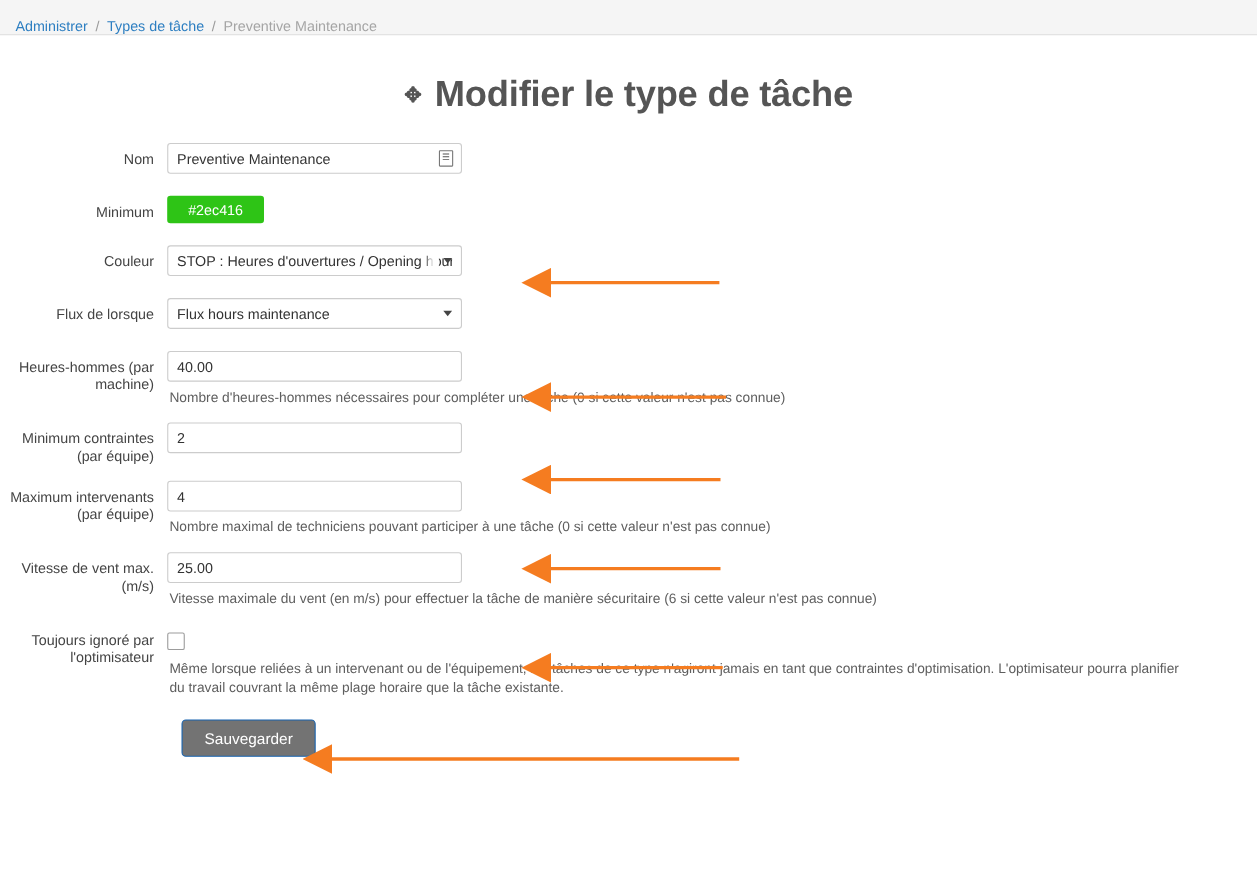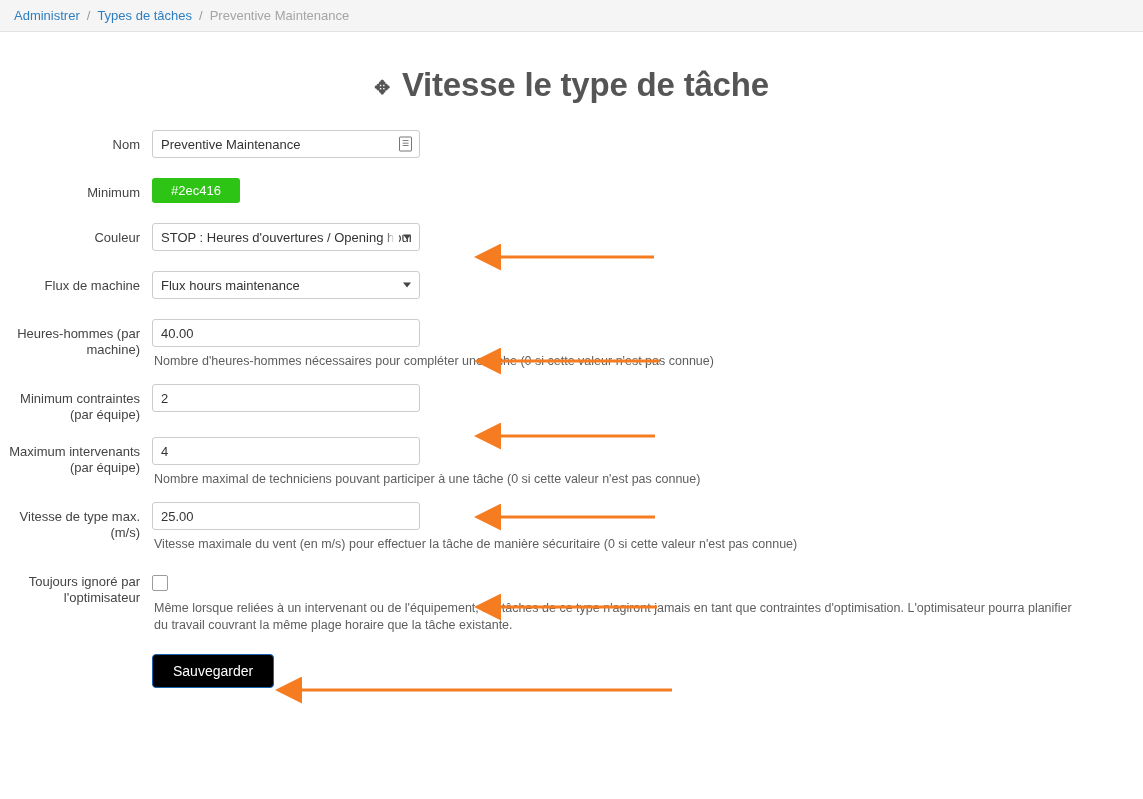--- a/index.html
+++ b/index.html
@@ -16,21 +16,21 @@
     position: relative;
     overflow: hidden;
   }
 
   
   .breadcrumb-bar {
     height: 32px;
     background: #f5f5f5;
     border-bottom: 1px solid #e2e2e2;
     display: flex;
-    align-items: center;
+    align-items: flex-end;
     padding: 0 14px;
     box-sizing: border-box;
     font-size: 13px;
   }
   .crumb-link {
     color: #2c7ec1;
     text-decoration: none;
     cursor: pointer;
   }
   .crumb-sep {
@@ -183,56 +183,57 @@
     height: 14px;
     border: 1px solid #9c9c9c;
     border-radius: 2px;
     background: #fff;
     display: inline-block;
     margin-top: 8px;
     cursor: pointer;
   }
 
   .save-btn {
-    background: #000000;
+    background: #737373;
     border: 1px solid #1763b0;
     color: #ffffff;
     font-size: 14px;
     font-family: "Liberation Sans", sans-serif;
     padding: 8px 20px;
     border-radius: 4px;
     cursor: pointer;
+    margin-left: 13px;
   }
 
   
   .gap-20 { height: 20px; }
   .gap-14 { height: 14px; }
 
   
   .arrow-layer {
     position: absolute;
     left: 0; top: 0;
     width: 1143px; height: 799px;
     pointer-events: none;
   }
 </style>
 </head>
 <body>
 
 <div class="breadcrumb-bar">
   <a class="crumb-link">Administrer</a>
   <span class="crumb-sep">/</span>
-  <a class="crumb-link">Types de tâches</a>
+  <a class="crumb-link">Types de tâche</a>
   <span class="crumb-sep">/</span>
   <span class="crumb-current">Preventive Maintenance</span>
 </div>
 
 <h1 class="page-title">
   <span class="move-icon">✥</span>
-  <span>Vitesse le type de tâche</span>
+  <span>Modifier le type de tâche</span>
 </h1>
 
 <div class="form">
 
   <div class="form-row">
     <div class="label-col">Nom</div>
     <div class="field-col">
       <div class="input-with-icon">
         <input class="txt-input" type="text" value="Preventive Maintenance" style="">
         <span class="input-icon">☰</span>
@@ -257,21 +258,21 @@
       <div class="select-box masked">
         <span class="sel-text">STOP : Heures d'ouvertures / Opening hours</span>
         <span class="caret"></span>
       </div>
     </div>
   </div>
 
   <div class="gap-20"></div>
 
   <div class="form-row">
-    <div class="label-col">Flux de machine</div>
+    <div class="label-col">Flux de lorsque</div>
     <div class="field-col">
       <div class="select-box">
         <span class="sel-text">Flux hours maintenance</span>
         <span class="caret"></span>
       </div>
     </div>
   </div>
 
   <div class="gap-20"></div>
 
@@ -298,24 +299,24 @@
     <div class="label-col">Maximum intervenants (par équipe)</div>
     <div class="field-col">
       <input class="txt-input" type="text" value="4" style="">
       <div class="help-text">Nombre maximal de techniciens pouvant participer à une tâche (0 si cette valeur n'est pas connue)</div>
     </div>
   </div>
 
   <div class="gap-14"></div>
 
   <div class="form-row">
-    <div class="label-col">Vitesse de type max. (m/s)</div>
+    <div class="label-col">Vitesse de vent max. (m/s)</div>
     <div class="field-col">
       <input class="txt-input" type="text" value="25.00" style="">
-      <div class="help-text">Vitesse maximale du vent (en m/s) pour effectuer la tâche de manière sécuritaire (0 si cette valeur n'est pas connue)</div>
+      <div class="help-text">Vitesse maximale du vent (en m/s) pour effectuer la tâche de manière sécuritaire (6 si cette valeur n'est pas connue)</div>
     </div>
   </div>
 
   <div class="gap-14"></div>
 
   <div class="form-row">
     <div class="label-col">Toujours ignoré par l'optimisateur</div>
     <div class="field-col">
       <span class="checkbox"></span>
       <div class="help-text">Même lorsque reliées à un intervenant ou de l'équipement, les tâches de ce type n'agiront jamais en tant que contraintes d'optimisation. L'optimisateur pourra planifier du travail couvrant la même plage horaire que la tâche existante.</div>

